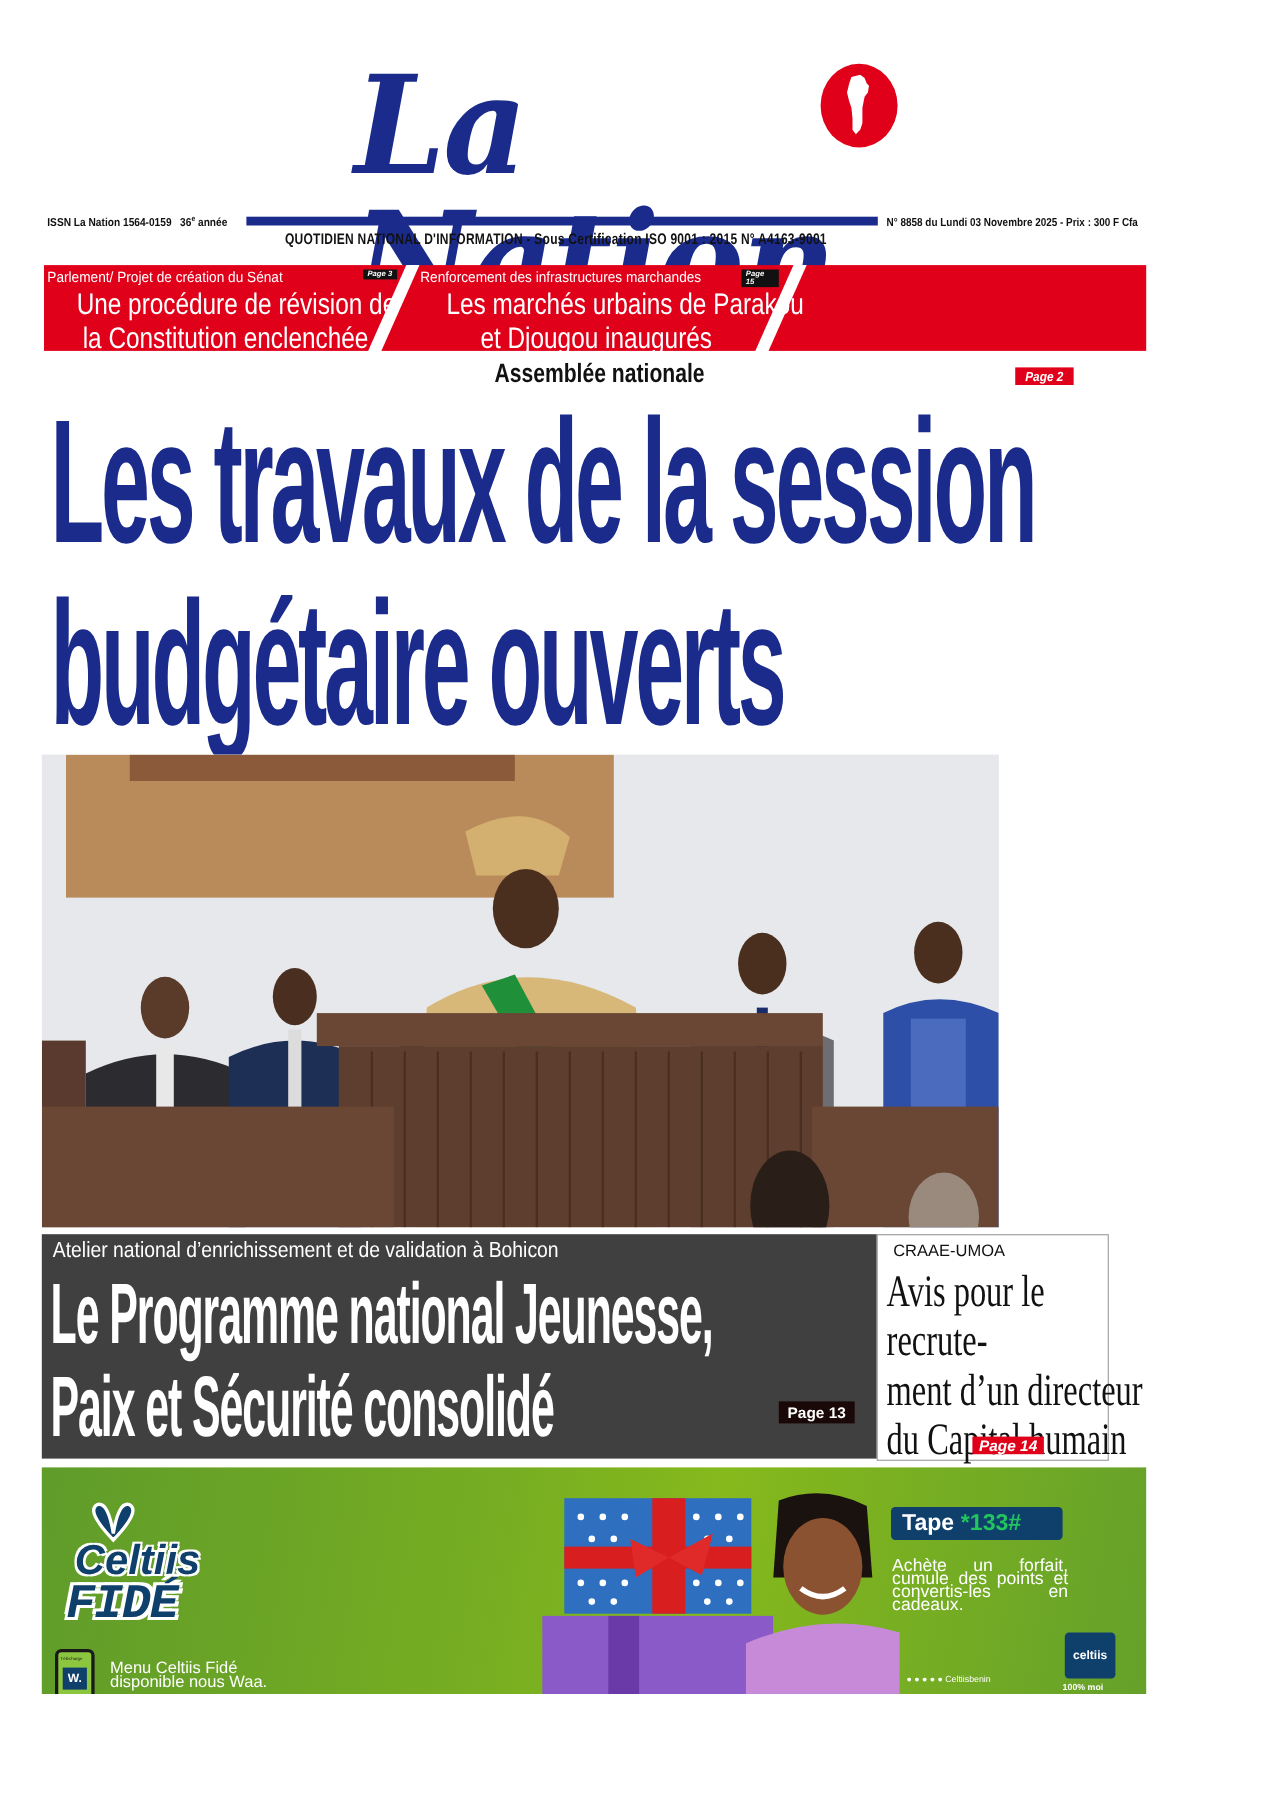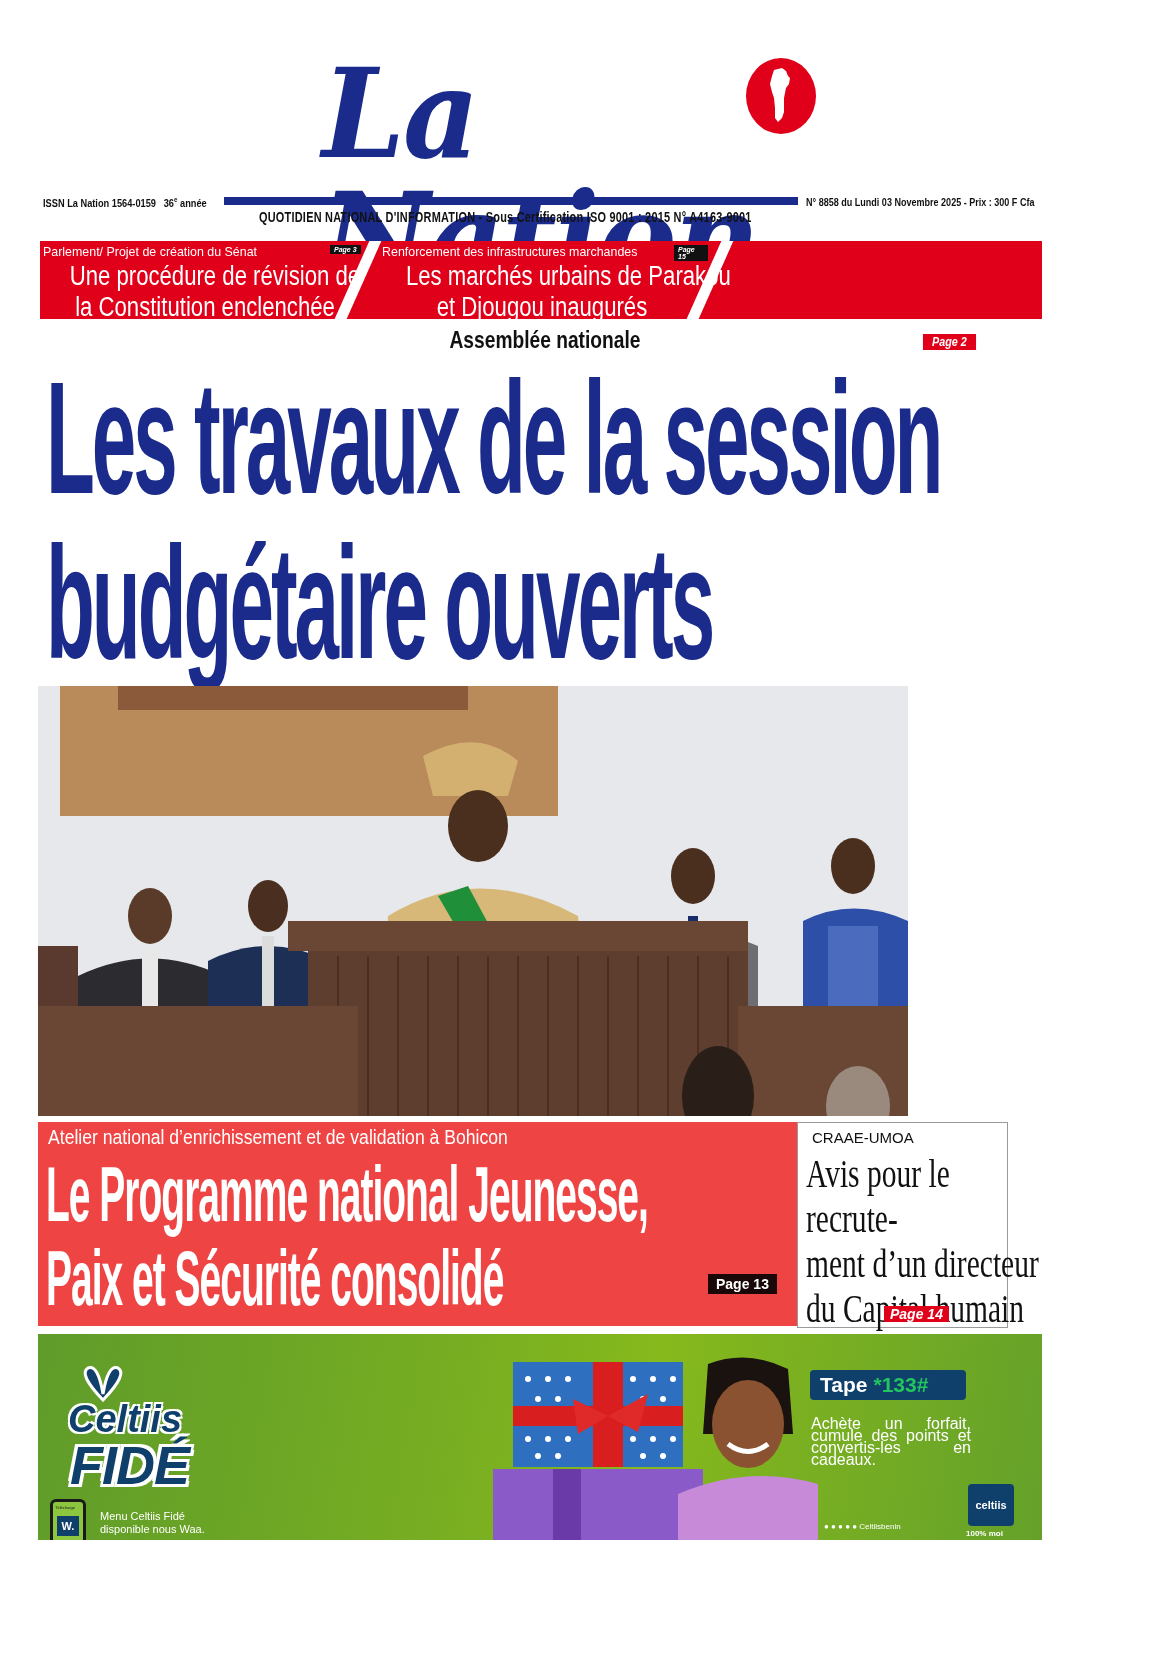--- a/index.html
+++ b/index.html
@@ -33,40 +33,40 @@
 
   
   .kicker-main { position: absolute; left: 0; width: 1090px; top: 326px; text-align: center; font-size: 24px; font-weight: bold; color: #111; transform: scaleX(0.8); }
   .page2 { position: absolute; left: 920px; top: 334px; background: #e1001a; color: #fff; font-size: 12px; font-weight: bold; font-style: italic; padding: 1px 10px; transform: scaleX(0.9); }
   .headline { position: absolute; left: 46px; top: 355px; width: 1200px; font-size: 160px; line-height: 165px; font-weight: bold; color: #1a2b8c; letter-spacing: -6px; transform: scaleX(0.5) scaleY(1.0); transform-origin: left top; white-space: nowrap; }
 
   
   .photo { position: absolute; left: 38px; top: 686px; width: 870px; height: 430px; overflow: hidden; background: #e8e9ec; }
 
   
-  .story-box { position: absolute; left: 38px; top: 1122px; width: 840px; height: 204px; background: #ef4444; color: #fff; }
+  .story-box { position: absolute; left: 38px; top: 1122px; width: 840px; height: 204px; background: #404040; color: #fff; }
   .story-kicker { position: absolute; left: 10px; top: 4px; font-size: 20px; white-space: nowrap; transform: scaleX(0.88); transform-origin: left; }
   .story-title { position: absolute; left: 8px; top: 30px; width: 1500px; font-size: 78px; line-height: 84px; font-weight: bold; white-space: nowrap; letter-spacing: -2px; transform: scaleX(0.5); transform-origin: left top; }
   .page13 { position: absolute; left: 670px; top: 152px; background: #1a0808; color: #fff; font-size: 14px; font-weight: bold; padding: 2px 8px; }
 
   .side-box { position: absolute; left: 797px; top: 1122px; width: 211px; height: 206px; border: 1px solid #9a9a9a; background: #fff; }
   .side-kicker { position: absolute; left: 14px; top: 6px; font-size: 15px; color: #111; }
   .side-title { position: absolute; left: 8px; top: 28px; width: 330px; font-family: "Liberation Serif", serif; font-size: 41px; line-height: 45px; color: #111; transform: scaleX(0.72); transform-origin: left top; }
   .page14 { position: absolute; left: 86px; top: 183px; background: #e1001a; color: #ffffff; font-size: 14px; font-weight: bold; font-style: italic; padding: 0 6px; }
 
   
   .ad { position: absolute; left: 38px; top: 1334px; width: 1004px; height: 206px; overflow: hidden;
         background: linear-gradient(100deg, #5f9c2a 0%, #76ad22 40%, #86b91c 60%, #65a12a 100%); }
   .ad-logo-top { position: absolute; left: 30px; top: 30px; }
   .ad-celtiis { position: absolute; left: 30px; top: 64px; font-size: 38px; font-weight: bold; font-style: italic; color: #0f3f6b; -webkit-text-stroke: 0; text-shadow: 0 0 0 #fff, 2px 2px 0 #fff, -2px -2px 0 #fff, 2px -2px 0 #fff, -2px 2px 0 #fff; }
-  .ad-fide { position: absolute; left: 32px; top: 100px; font-size: 54px; font-weight: bold; font-style: italic; color: #0f3f6b; text-shadow: 3px 3px 0 #fff, -3px -3px 0 #fff, 3px -3px 0 #fff, -3px 3px 0 #fff; letter-spacing: -1px; }
+  .ad-fide { position: absolute; left: 22px; top: 100px; font-size: 44px; font-weight: bold; font-style: italic; color: #0f3f6b; text-shadow: 3px 3px 0 #fff, -3px -3px 0 #fff, 3px -3px 0 #fff, -3px 3px 0 #fff; letter-spacing: -1px; font-family: Liberation Mono, monospace; }
   .ad-phone { position: absolute; left: 12px; top: 165px; width: 36px; height: 60px; border: 3px solid #1a1a1a; border-radius: 6px; background: #8cc63f; }
   .ad-phone .w { position: absolute; left: 4px; top: 14px; width: 22px; height: 20px; background: #0f3f6b; color: #fff; font-size: 11px; font-weight: bold; text-align: center; line-height: 20px; }
   .ad-phone .dl { position: absolute; left: 2px; top: 3px; font-size: 4px; color: #1a1a1a; }
-  .ad-menu { position: absolute; left: 62px; top: 176px; font-size: 11px; line-height: 13px; color: #fff; }
+  .ad-menu { position: absolute; left: 62px; top: 176px; font-size: 15px; line-height: 13px; color: #fff; }
   .ad-slogan { position: absolute; left: 196px; top: 28px; color: #fff; font-weight: bold; }
   .ad-slogan .l1 { font-size: 36px; line-height: 38px; }
   .ad-slogan .l2 { font-size: 36px; line-height: 38px; }
   .ad-slogan .l2 .hl { color: #0f3f6b; }
   .ad-slogan .l3 { font-size: 50px; line-height: 58px; }
   .ad-gifts { position: absolute; left: 435px; top: 10px; }
   .ad-woman { position: absolute; left: 640px; top: 20px; }
   .ad-tape { position: absolute; left: 772px; top: 36px; width: 156px; height: 30px; background: #0f3f6b; border-radius: 4px; color: #fff; font-weight: bold; font-size: 21px; line-height: 30px; padding-left: 10px; white-space: nowrap; }
   .ad-tape .code { color: #22c55e; margin-left: 6px; }
   .ad-desc { position: absolute; left: 773px; top: 84px; width: 160px; font-size: 16px; line-height: 12px; color: #fff; text-align: justify; }

